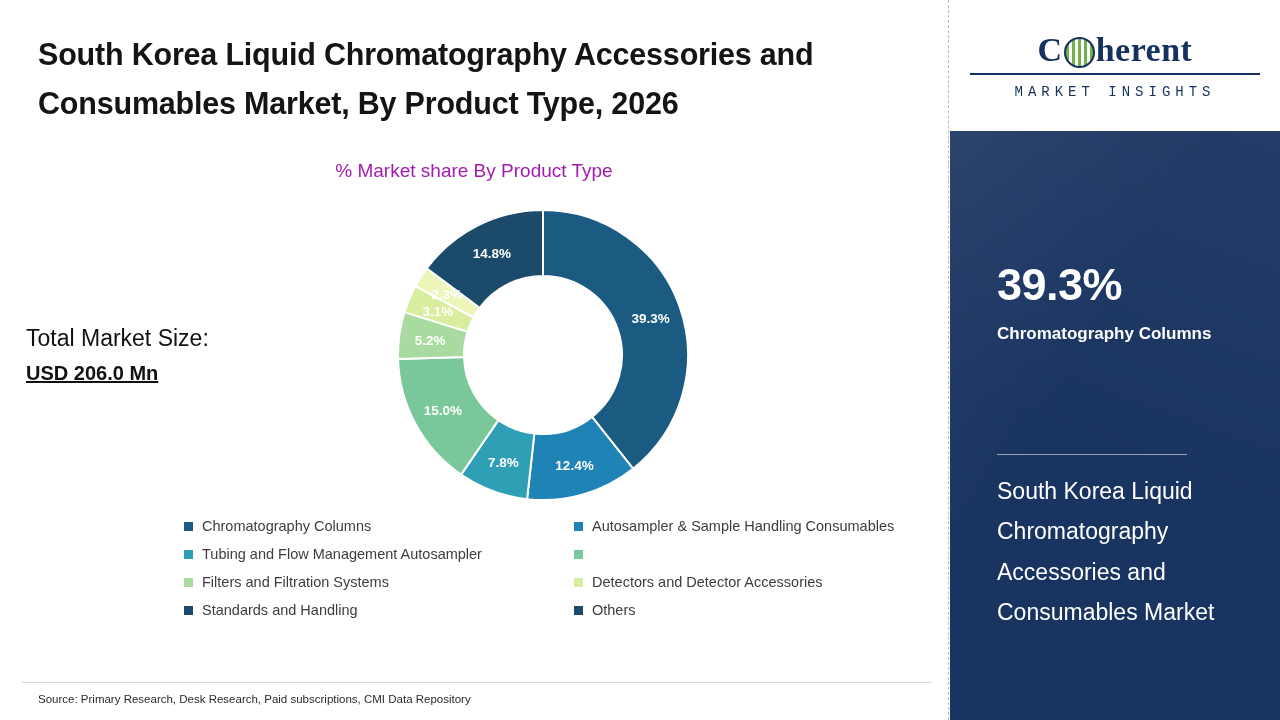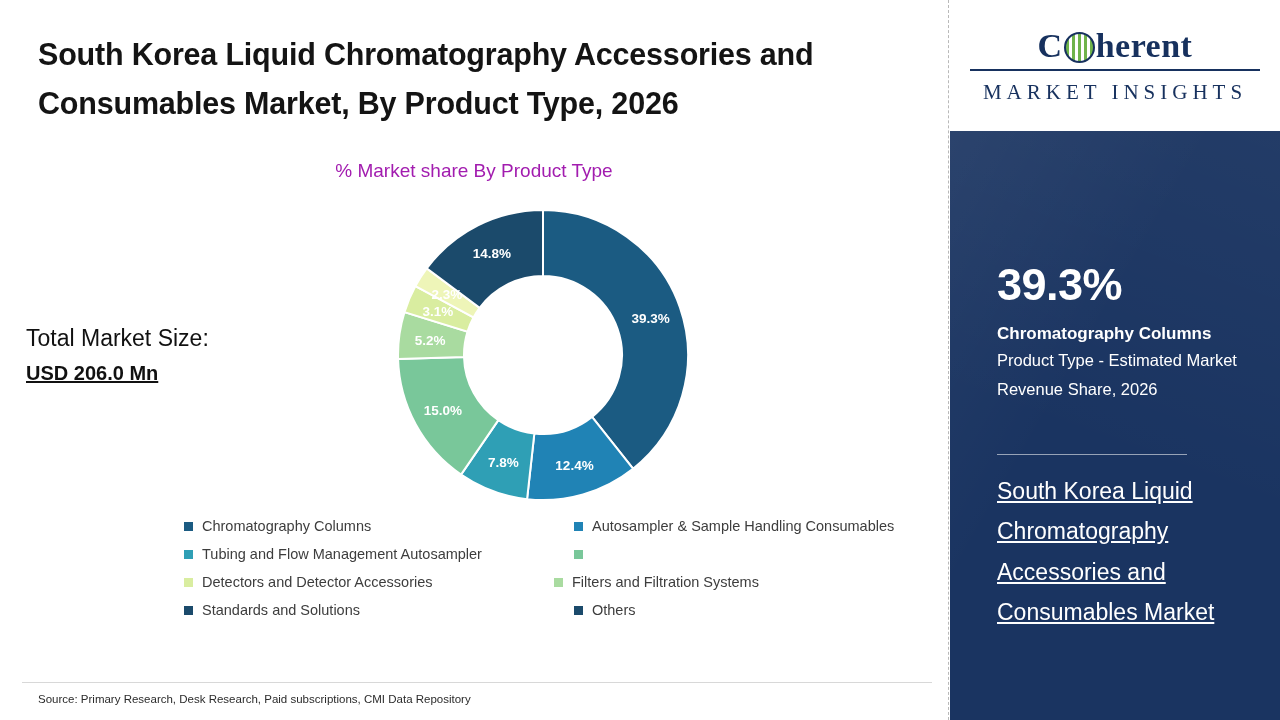--- a/index.html
+++ b/index.html
@@ -167,24 +167,24 @@
     border-radius: 50%;
     background:
       repeating-linear-gradient(90deg, #6fb34a 0 3px, #ffffff 3px 6px),
       #6fb34a;
     border: 2px solid #17315e;
     margin: 0 1px;
     position: relative;
     top: 2px;
   }
   .brand-bottom {
-    font-size: 21px;
+    font-size: 14px;
     color: #17315e;
     letter-spacing: 5px;
-    font-family: Liberation Serif, serif;
+    font-family: Liberation Mono, monospace;
     margin-top: 4px;
   }
   .brand-rule {
     width: 290px;
     height: 2px;
     background: #17315e;
     margin: 4px 0 5px 0;
   }
   .stat-box {
     position: absolute;
@@ -232,21 +232,20 @@
     height: 1px;
     background: rgba(255,255,255,0.55);
   }
   .stat-market {
     position: absolute;
     left: 47px;
     top: 340px;
     width: 270px;
     font-size: 23px;
     line-height: 1.75;
-    text-decoration: underline;
   }
 </style>
 </head>
 <body>
 
 <div class="page">
 
   <div class="left-panel">
 
     <div class="title">South Korea Liquid Chromatography Accessories and Consumables Market, By Product Type, 2026</div>
@@ -295,33 +294,33 @@
       <div class="legend-row">
         <div class="legend-item">
           <span class="swatch" style="background:#2f9fb5"></span>
           <span>Tubing and Flow Management Autosampler</span>
         </div>
         <div class="legend-item second">
           <span class="swatch" style="background:#79c79a"></span>
         </div>
       </div>
       <div class="legend-row">
+        <div class="legend-item">
+          <span class="swatch" style="background:#a9dba0"></span>
+          <span>Filters and Filtration Systems</span>
+        </div>
         <div class="legend-item second">
           <span class="swatch" style="background:#d9eda0"></span>
           <span>Detectors and Detector Accessories</span>
         </div>
-        <div class="legend-item">
-          <span class="swatch" style="background:#a9dba0"></span>
-          <span>Filters and Filtration Systems</span>
-        </div>
       </div>
       <div class="legend-row">
         <div class="legend-item">
           <span class="swatch" style="background:#1b4a6b"></span>
-          <span>Standards and Solutions</span>
+          <span>Standards and Handling</span>
         </div>
         <div class="legend-item second">
           <span class="swatch" style="background:#1b4a6b"></span>
           <span>Others</span>
         </div>
       </div>
     </div>
 
     <div class="source-rule"></div>
     <div class="source">
@@ -338,19 +337,18 @@
           <span class="brand-globe"></span>
           <span>herent</span>
       </div>
       <div class="brand-rule"></div>
       <div class="brand-bottom">MARKET INSIGHTS</div>
     </div>
 
     <div class="stat-box">
       <div class="stat-value">39.3%</div>
       <div class="stat-seg">Chromatography Columns</div>
-      <div class="stat-desc">Product Type - Estimated Market Revenue Share, 2026</div>
       <div class="stat-rule"></div>
       <div class="stat-market">South Korea Liquid Chromatography Accessories and Consumables Market</div>
     </div>
   </div>
 
 </div>
 
 </body></html>

